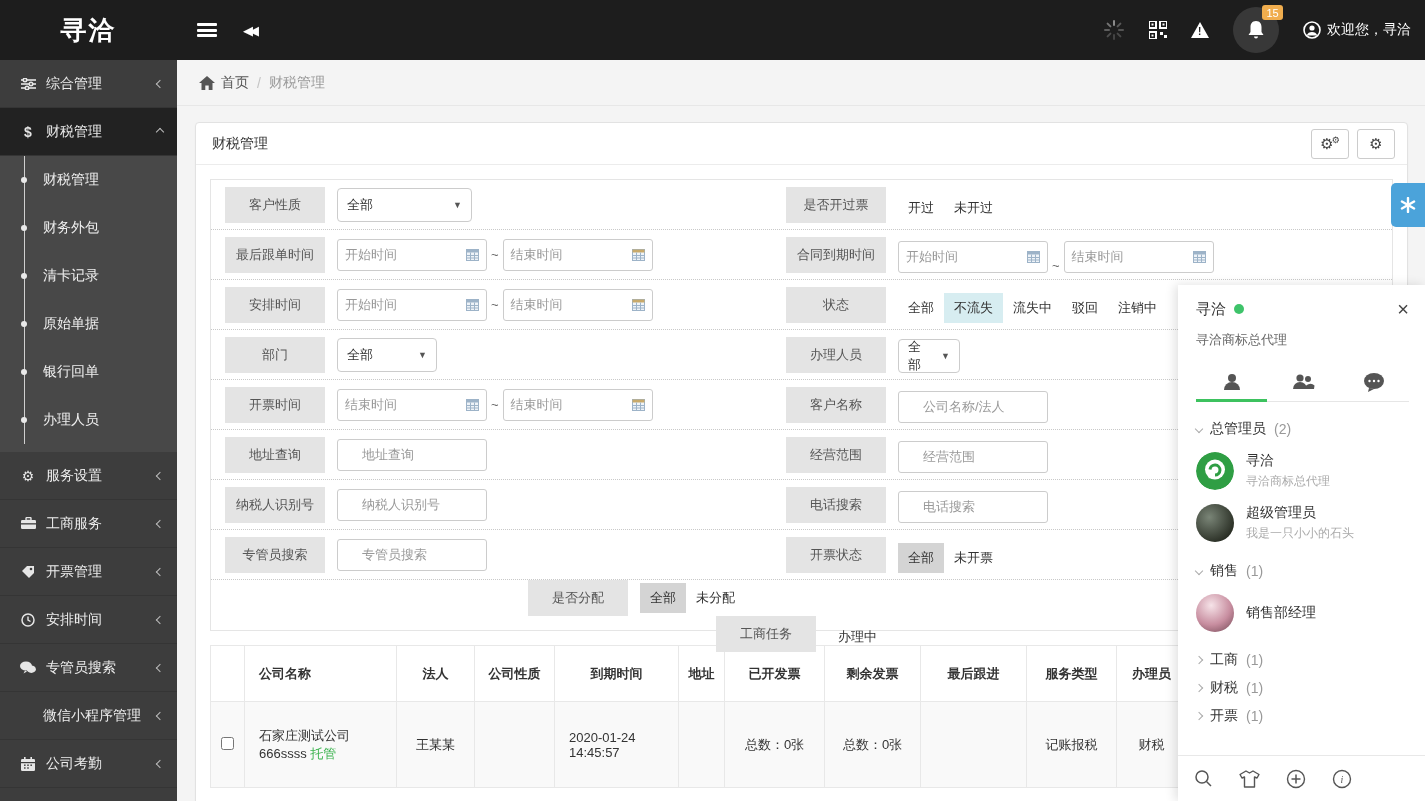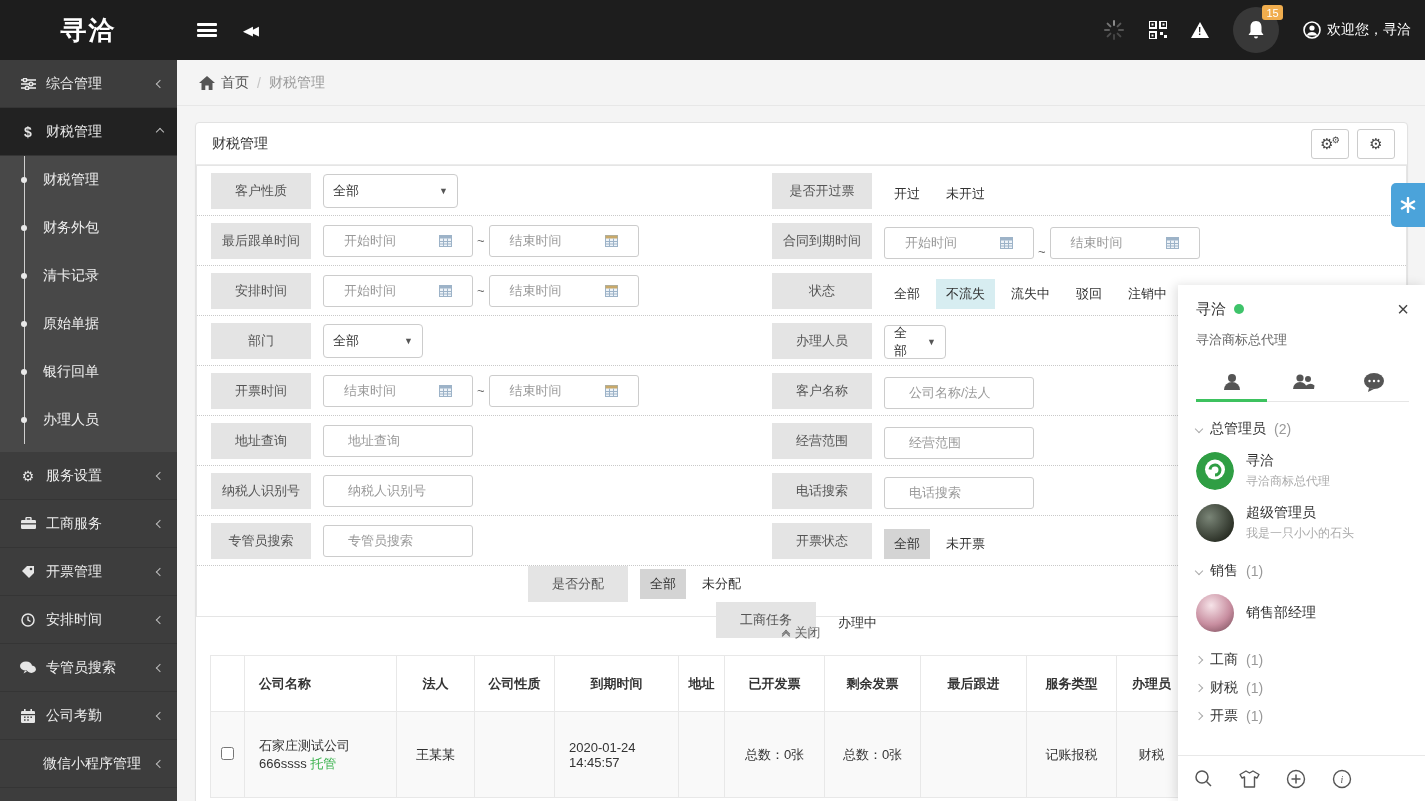--- a/index.html
+++ b/index.html
@@ -44,34 +44,34 @@
   .crumbs .home { color:#555; display:flex; align-items:center; gap:6px; cursor:pointer; }
   .crumbs .sep { color:#c4c4c4; }
   .crumbs .cur { color:#999; }
 
   .panel { position:absolute; left:18px; top:62px; width:1213px; bottom:-12px; background:#fff; border:1px solid #e2e2e2; border-radius:4px 4px 0 0; box-shadow:0 1px 2px rgba(0,0,0,.04); }
   .panel-head { height:42px; border-bottom:1px solid #ececec; display:flex; align-items:center; padding:0 12px 0 16px; }
   .panel-title { font-size:14px; color:#333; flex:1; }
   .phead-btns { display:flex; gap:8px; }
   .pbtn { width:38px; height:30px; background:#fff; border:1px solid #ccc; border-radius:3px; display:flex; align-items:center; justify-content:center; color:#444; font-size:15px; cursor:pointer; }
 
-  .filterbox { border:1px solid #e5e5e5; }
+  .filterbox { margin:14px; border:1px solid #e5e5e5; }
   .frow { height:50px; display:flex; align-items:center; border-bottom:1px dotted #c9c9c9; }
   .frow:last-child { border-bottom:none;flex-direction:column; }
   .fcol-l { width:575px; display:flex; align-items:center; padding-left:14px; }
   .fcol-r { flex:1; display:flex; align-items:flex-end; }
   .flabel { width:100px; height:36px; background:#e4e4e4; color:#555; font-size:13px; display:flex; align-items:center; justify-content:center; margin-right:12px; flex:none; }
   .sel { height:34px; border:1px solid #ccc; border-radius:4px; background:#fff; display:flex; align-items:center; justify-content:space-between; padding:0 9px; font-size:13px; color:#333; cursor:pointer; }
   .sel .car { font-size:9px; color:#555; margin-left:10px; }
   .w135 { width:135px; } .w100 { width:100px; } .w62 { width:62px; }
-  .dinput { width:150px; height:32px; border:1px solid #ccc; border-radius:3px; background:#fff; display:flex; align-items:center; justify-content:space-between; padding:0 20px; font-size:13px; color:#999; cursor:text; }
+  .dinput { width:150px; height:32px; border:1px solid #ccc; border-radius:3px; background:#fff; display:flex; align-items:center; justify-content:space-between; padding:0 7px; font-size:13px; color:#999; cursor:text; }
   .tilde { margin:0 4px; color:#666; font-size:13px; }
   .tin { width:150px; height:32px; border:1px solid #ccc; border-radius:3px; padding:0 24px; font-size:13px; color:#333; font-family:inherit; }
   .tin::placeholder { color:#999; }
-  .opts { display:flex; align-items:center; gap:6px; }
+  .opts { display:flex; align-items:center; }
   .opt { padding:6px 10px; font-size:13px; color:#333; cursor:pointer; white-space:nowrap; }
   .opt.sel-cyan { background:#d7edf1; }
   .opt.sel-gray { background:#d4d4d4; }
 
   .collapse-bar { height:32px; display:flex; align-items:center; justify-content:center; gap:4px; color:#666; font-size:13px; cursor:pointer; }
   .dblup { display:flex; flex-direction:column; margin-right:2px; }
   .dblup .chv { width:6px; height:6px; color:#666; margin-bottom:-4px; }
 
   table.tbl { width:calc(100% - 28px); margin:6px 14px 0; border-collapse:collapse; table-layout:fixed; background:#fff; }
   .tbl th { height:56px; font-size:13px; color:#333; font-weight:bold; border:1px solid #e8e8e8; background:#fff; }
@@ -258,43 +258,43 @@
     <span class="ic">
       <svg width="16" height="13" viewBox="0 0 16 13" fill="#e6e6e6">
         <ellipse cx="6" cy="5" rx="6" ry="4.6"></ellipse>
         <ellipse cx="11.3" cy="8.2" rx="4.6" ry="3.7"></ellipse>
         <path d="M3.5 12.5 L5 9.5 L7 10.5 Z"></path>
       </svg>
     </span>
     <span class="lbl">专管员搜索</span>
     <span class="chv left"></span>
   </div>
+  <div class="sb-item" style="padding-left:43px;">
+    <span class="lbl">微信小程序管理</span>
+    <span class="chv left"></span>
+  </div>
   <div class="sb-item">
     <span class="ic">
       <svg width="14" height="14" viewBox="0 0 14 14" fill="#e6e6e6">
         <rect x="0" y="2" width="14" height="12" rx="1.2"></rect>
         <rect x="0" y="5" width="14" height="1.2" fill="#3d3d3d"></rect>
         <rect x="3" y="0" width="1.6" height="3.4"></rect>
           <rect x="9.4" y="0" width="1.6" height="3.4"></rect>
         <g fill="#3d3d3d">
             <rect x="3" y="7.5" width="1.6" height="1.4"></rect>
             <rect x="6.2" y="7.5" width="1.6" height="1.4"></rect>
             <rect x="9.4" y="7.5" width="1.6" height="1.4"></rect>
             <rect x="3" y="10.3" width="1.6" height="1.4"></rect>
             <rect x="6.2" y="10.3" width="1.6" height="1.4"></rect>
           </g>
       </svg>
     </span>
     <span class="lbl">公司考勤</span>
     <span class="chv left"></span>
   </div>
-  <div class="sb-item" style="padding-left:43px;">
-    <span class="lbl">微信小程序管理</span>
-    <span class="chv left"></span>
-  </div>
 </div>
 
 <div class="main">
   <div class="crumbs">
     <span class="home">
       <svg width="16" height="14" viewBox="0 0 16 14">
         <path d="M8 0 L16 7 L13.5 7 L13.5 14 L9.7 14 L9.7 9.5 L6.3 9.5 L6.3 14 L2.5 14 L2.5 7 L0 7 Z" fill="#555"></path>
       </svg>
       <span>首页</span>
     </span>
@@ -536,27 +536,20 @@
         </div>
         <div class="fcol-r">
           <span class="flabel">工商任务</span>
           <span class="opts">
             <span class="opt">办理中</span>
           </span>
         </div>
       </div>
     </div>
 
-    <div class="collapse-bar">
-      <span class="dblup">
-          <i class="chv up"></i>
-          <i class="chv up"></i>
-        </span>
-      <span>关闭</span>
-    </div>
 
     <table class="tbl">
       <colgroup>
         <col style="width:34px">
           <col style="width:152px">
           <col style="width:78px">
           <col style="width:80px">
         <col style="width:124px">
           <col style="width:46px">
           <col style="width:100px">

